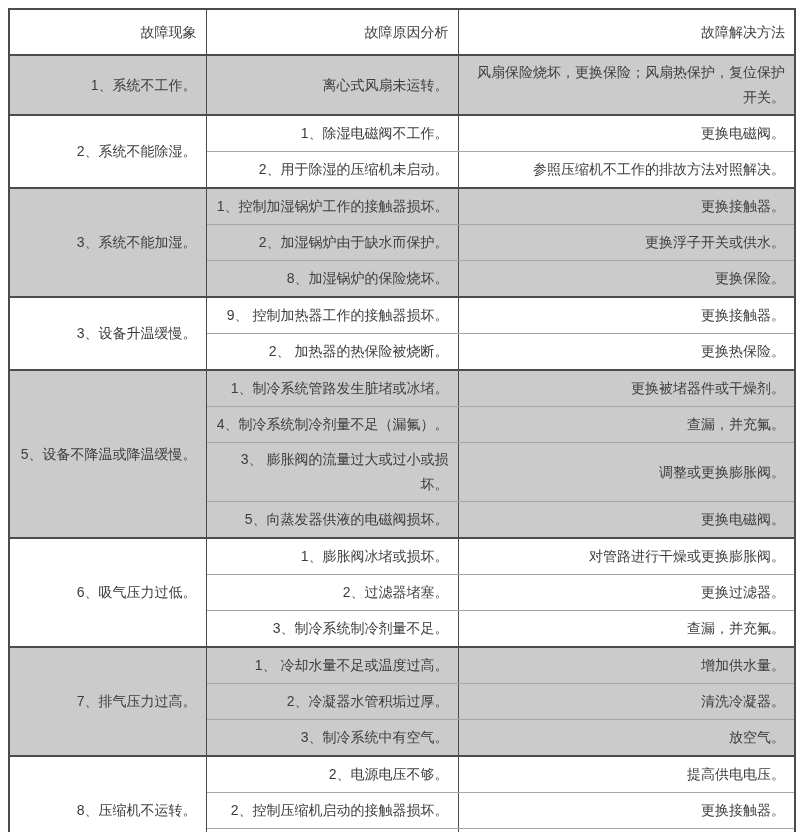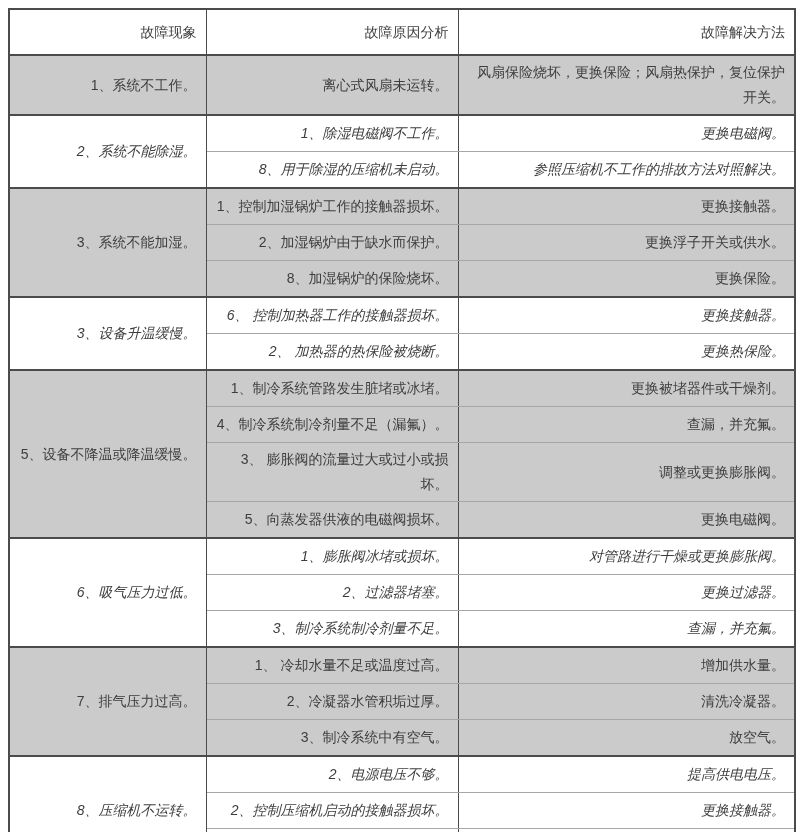--- a/index.html
+++ b/index.html
@@ -34,21 +34,21 @@
   }
   tbody td{
     height:27px;
     border-top:1px solid var(--border-light,#a6a6a6);
     border-bottom:1px solid var(--border-light,#a6a6a6);
   }
   tbody tr.group-start td{
     border-top:2px solid var(--border-dark,#4b4b4b);
   }
   tbody tr.shaded td{background:var(--band-grey,#cccccc);}
-  tbody tr.plain td{background:var(--band-white,#ffffff);font-style:italic;}
+  tbody tr.plain td{background:var(--band-white,#ffffff);}
 </style>
 </head>
 <body>
 
 <div class="page">
   <table class="fault">
     <colgroup>
       <col style="width:197px">
       <col style="width:252px">
       <col style="width:337px">
@@ -65,39 +65,39 @@
           <td rowspan="1">1、系统不工作。</td>
           <td>离心式风扇未运转。</td>
           <td> 风扇保险烧坏，更换保险；风扇热保护，复位保护开关。</td>
         </tr>
         <tr class="plain group-start">
           <td rowspan="2">2、系统不能除湿。</td>
           <td>1、除湿电磁阀不工作。</td>
           <td>更换电磁阀。</td>
         </tr>
         <tr class="plain">
-          <td>8、用于除湿的压缩机未启动。</td>
+          <td>2、用于除湿的压缩机未启动。</td>
           <td>参照压缩机不工作的排故方法对照解决。</td>
         </tr>
         <tr class="shaded group-start">
           <td rowspan="3">3、系统不能加湿。</td>
           <td>1、控制加湿锅炉工作的接触器损坏。</td>
           <td>更换接触器。</td>
         </tr>
         <tr class="shaded">
           <td>2、加湿锅炉由于缺水而保护。</td>
           <td>更换浮子开关或供水。</td>
         </tr>
         <tr class="shaded">
           <td>8、加湿锅炉的保险烧坏。</td>
           <td>更换保险。</td>
         </tr>
         <tr class="plain group-start">
           <td rowspan="2">3、设备升温缓慢。</td>
-          <td>6、 控制加热器工作的接触器损坏。</td>
+          <td>9、 控制加热器工作的接触器损坏。</td>
           <td>更换接触器。</td>
         </tr>
         <tr class="plain">
           <td>2、 加热器的热保险被烧断。</td>
           <td>更换热保险。</td>
         </tr>
         <tr class="shaded group-start">
           <td rowspan="4">5、设备不降温或降温缓慢。</td>
           <td>1、制冷系统管路发生脏堵或冰堵。</td>
           <td>更换被堵器件或干燥剂。</td>

